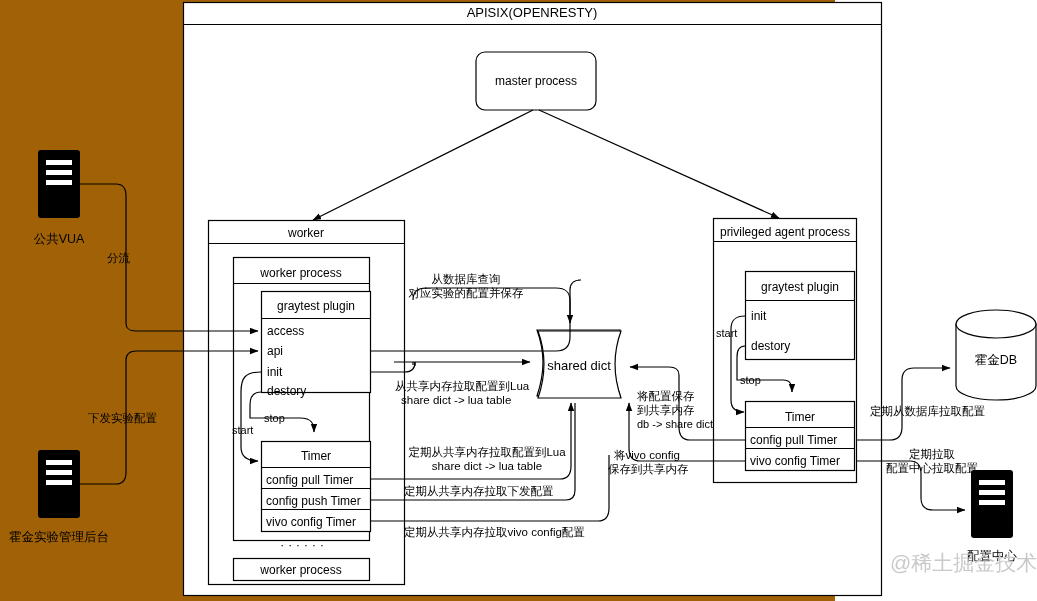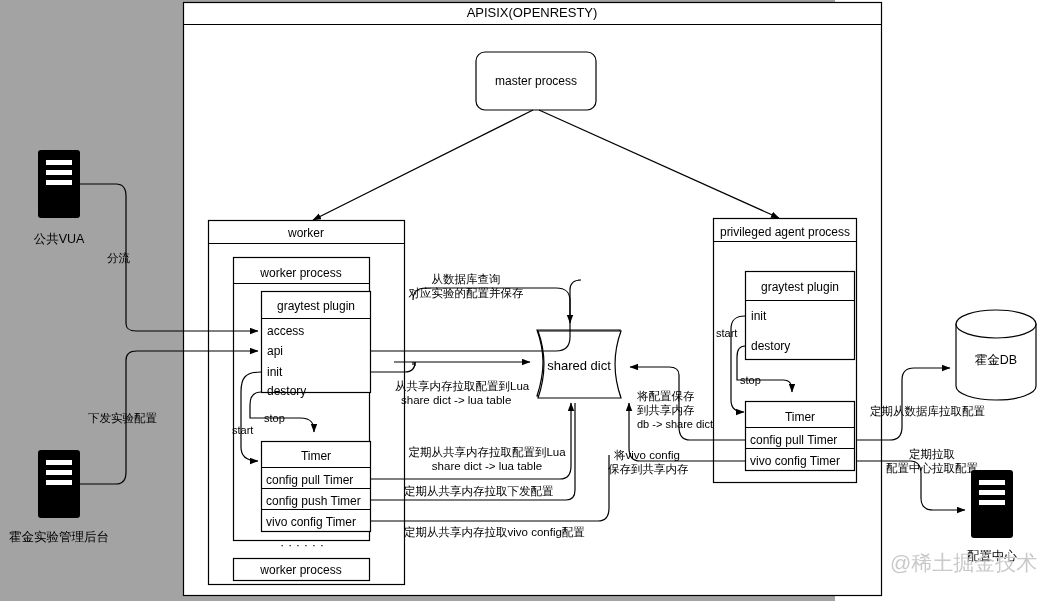--- a/index.html
+++ b/index.html
@@ -1,18 +1,18 @@
 <!DOCTYPE html>
 <html><head>
 <meta charset="utf-8">
 <style>
   html,body{margin:0;padding:0;background:#ffffff;}
   body{width:1037px;height:601px;overflow:hidden;
        font-family:"Liberation Sans","DejaVu Sans",sans-serif;}
-  #stage{position:relative;width:835px;height:601px;background:#a3a3a3;}
+  #stage{position:relative;width:835px;height:601px;background:#a16207;}
   svg{position:absolute;left:0;top:0;width:1037px;height:601px;}
   text{font-family:"Liberation Sans","DejaVu Sans",sans-serif;fill:#000;}
   .bx{fill:#ffffff;stroke:#000000;stroke-width:1.2;}
   .ln{stroke:#000000;stroke-width:1.2;fill:none;}
   .thin{stroke:#000000;stroke-width:1;fill:none;}
   .srv{fill:#000000;}
   .srvline{fill:#ffffff;}
   .t{font-size:11px;}
   .t12{font-size:12px;}
   .t13{font-size:13px;}

